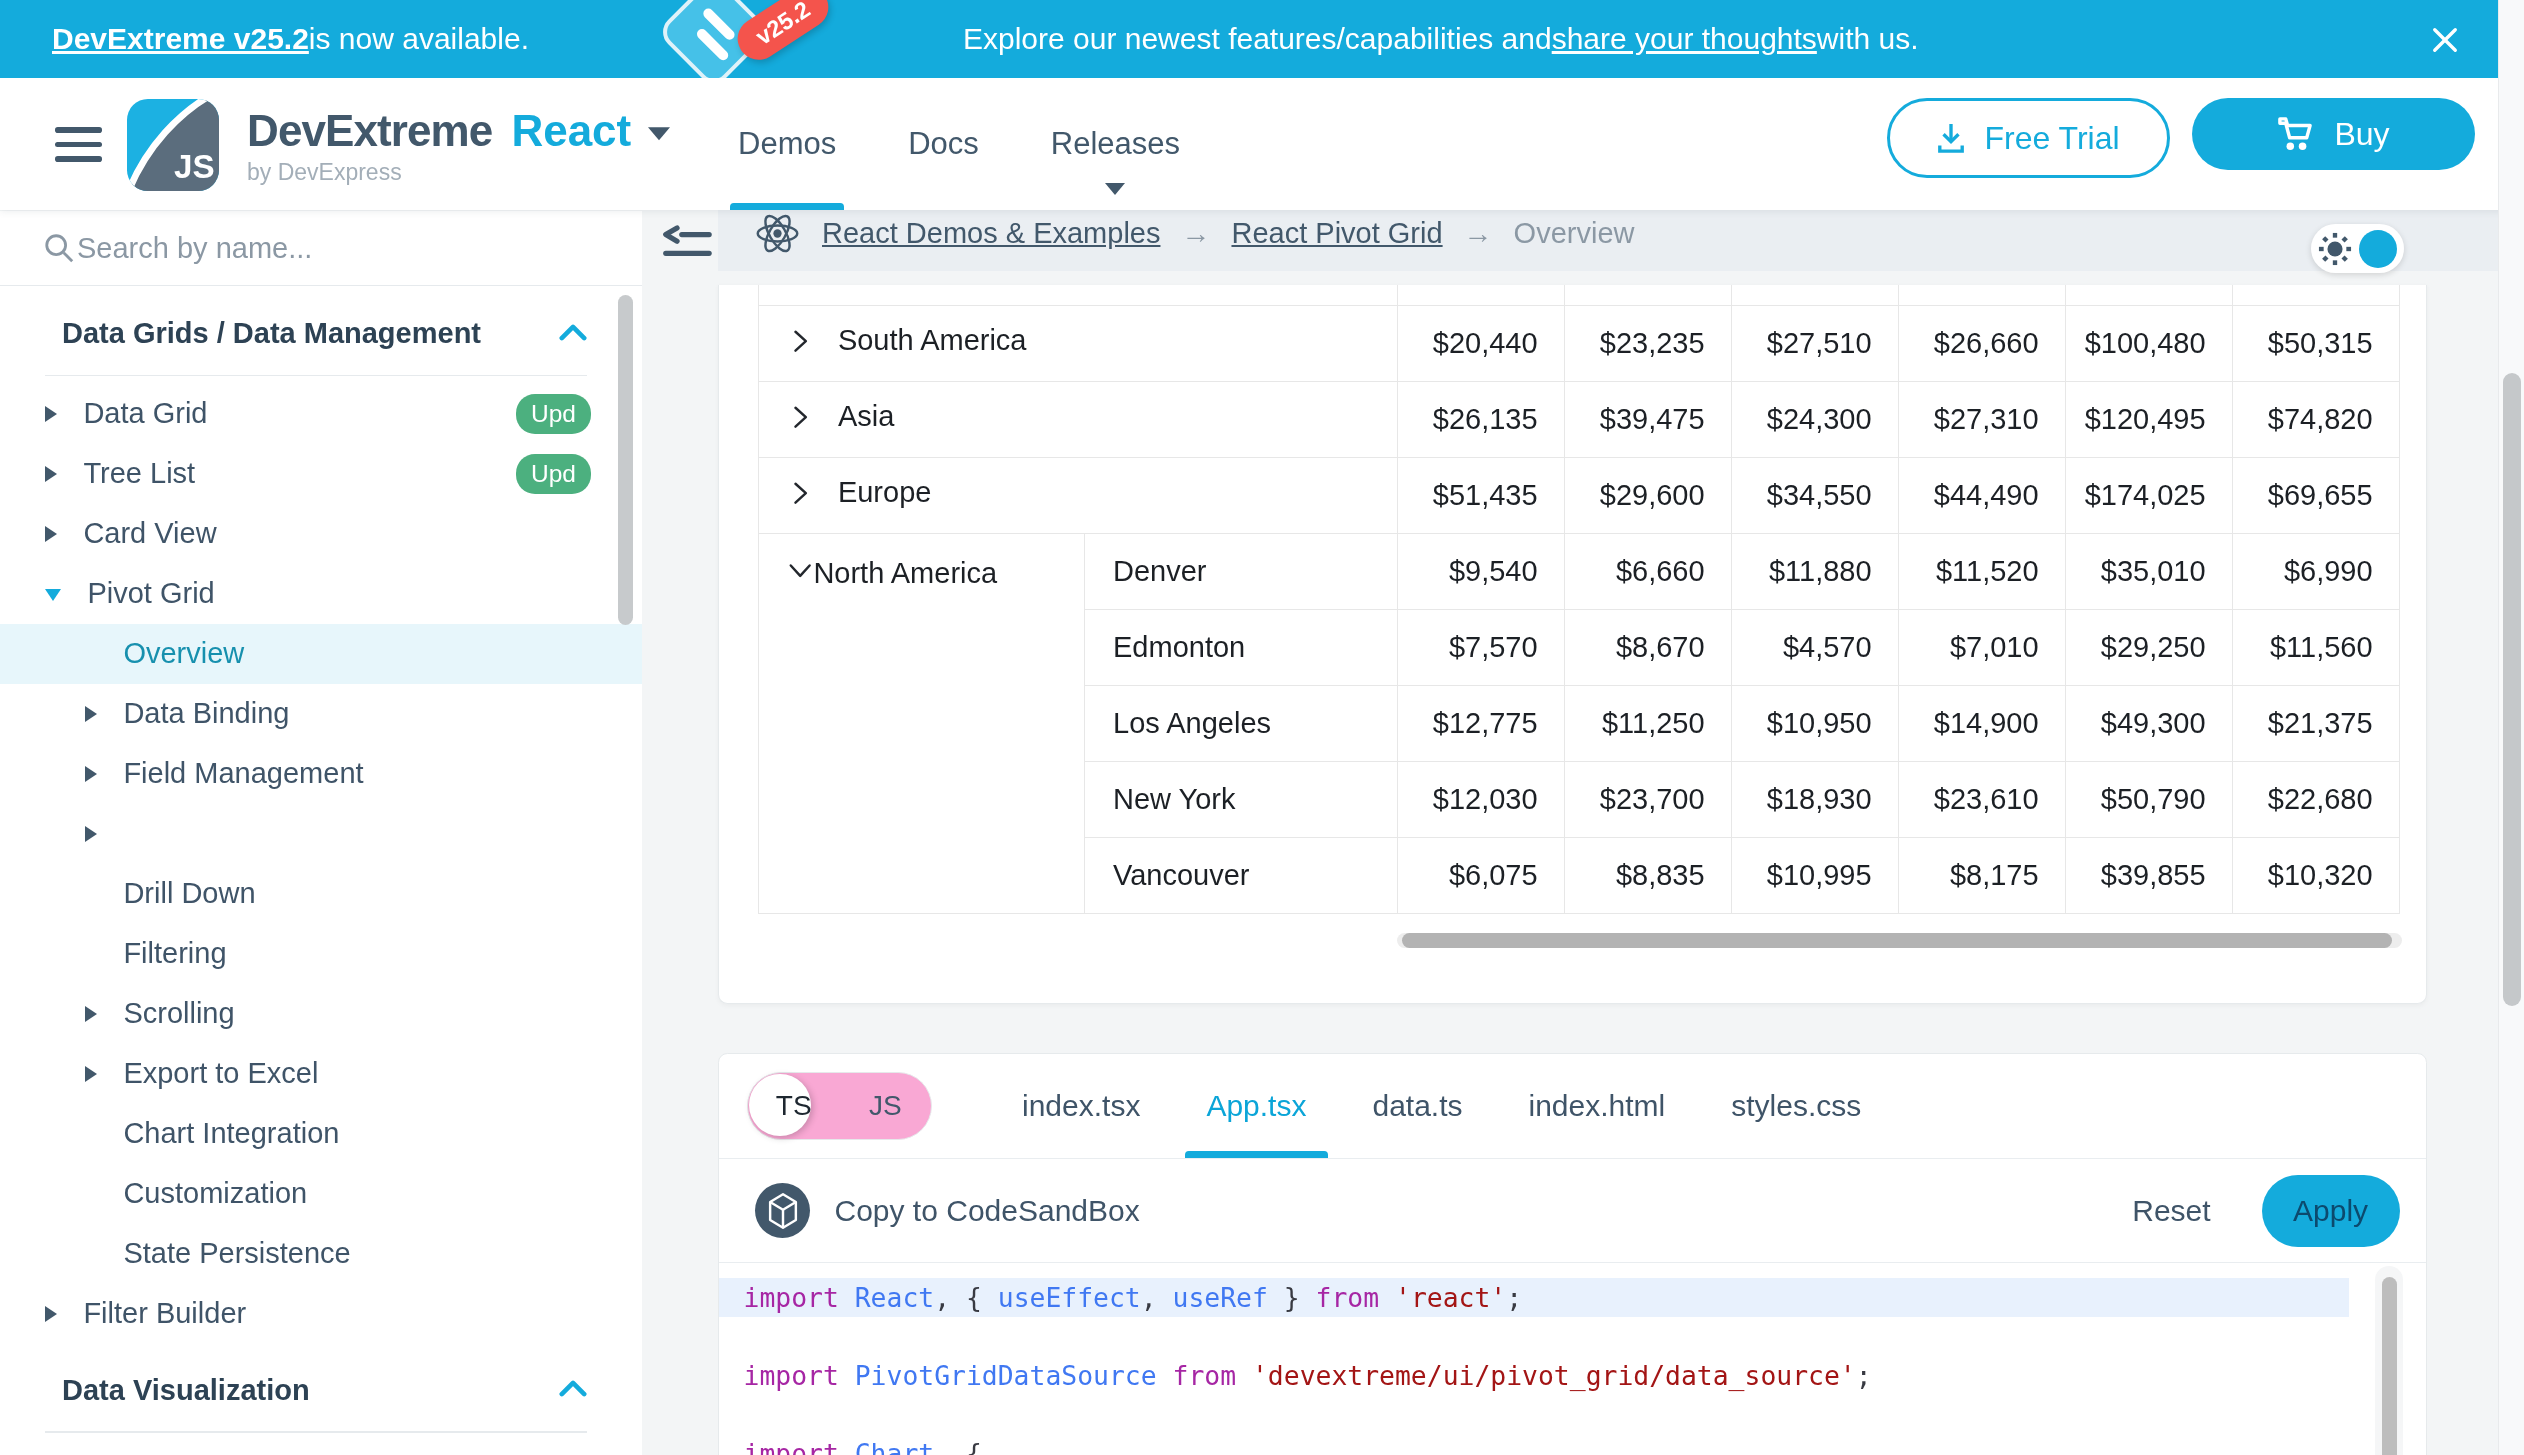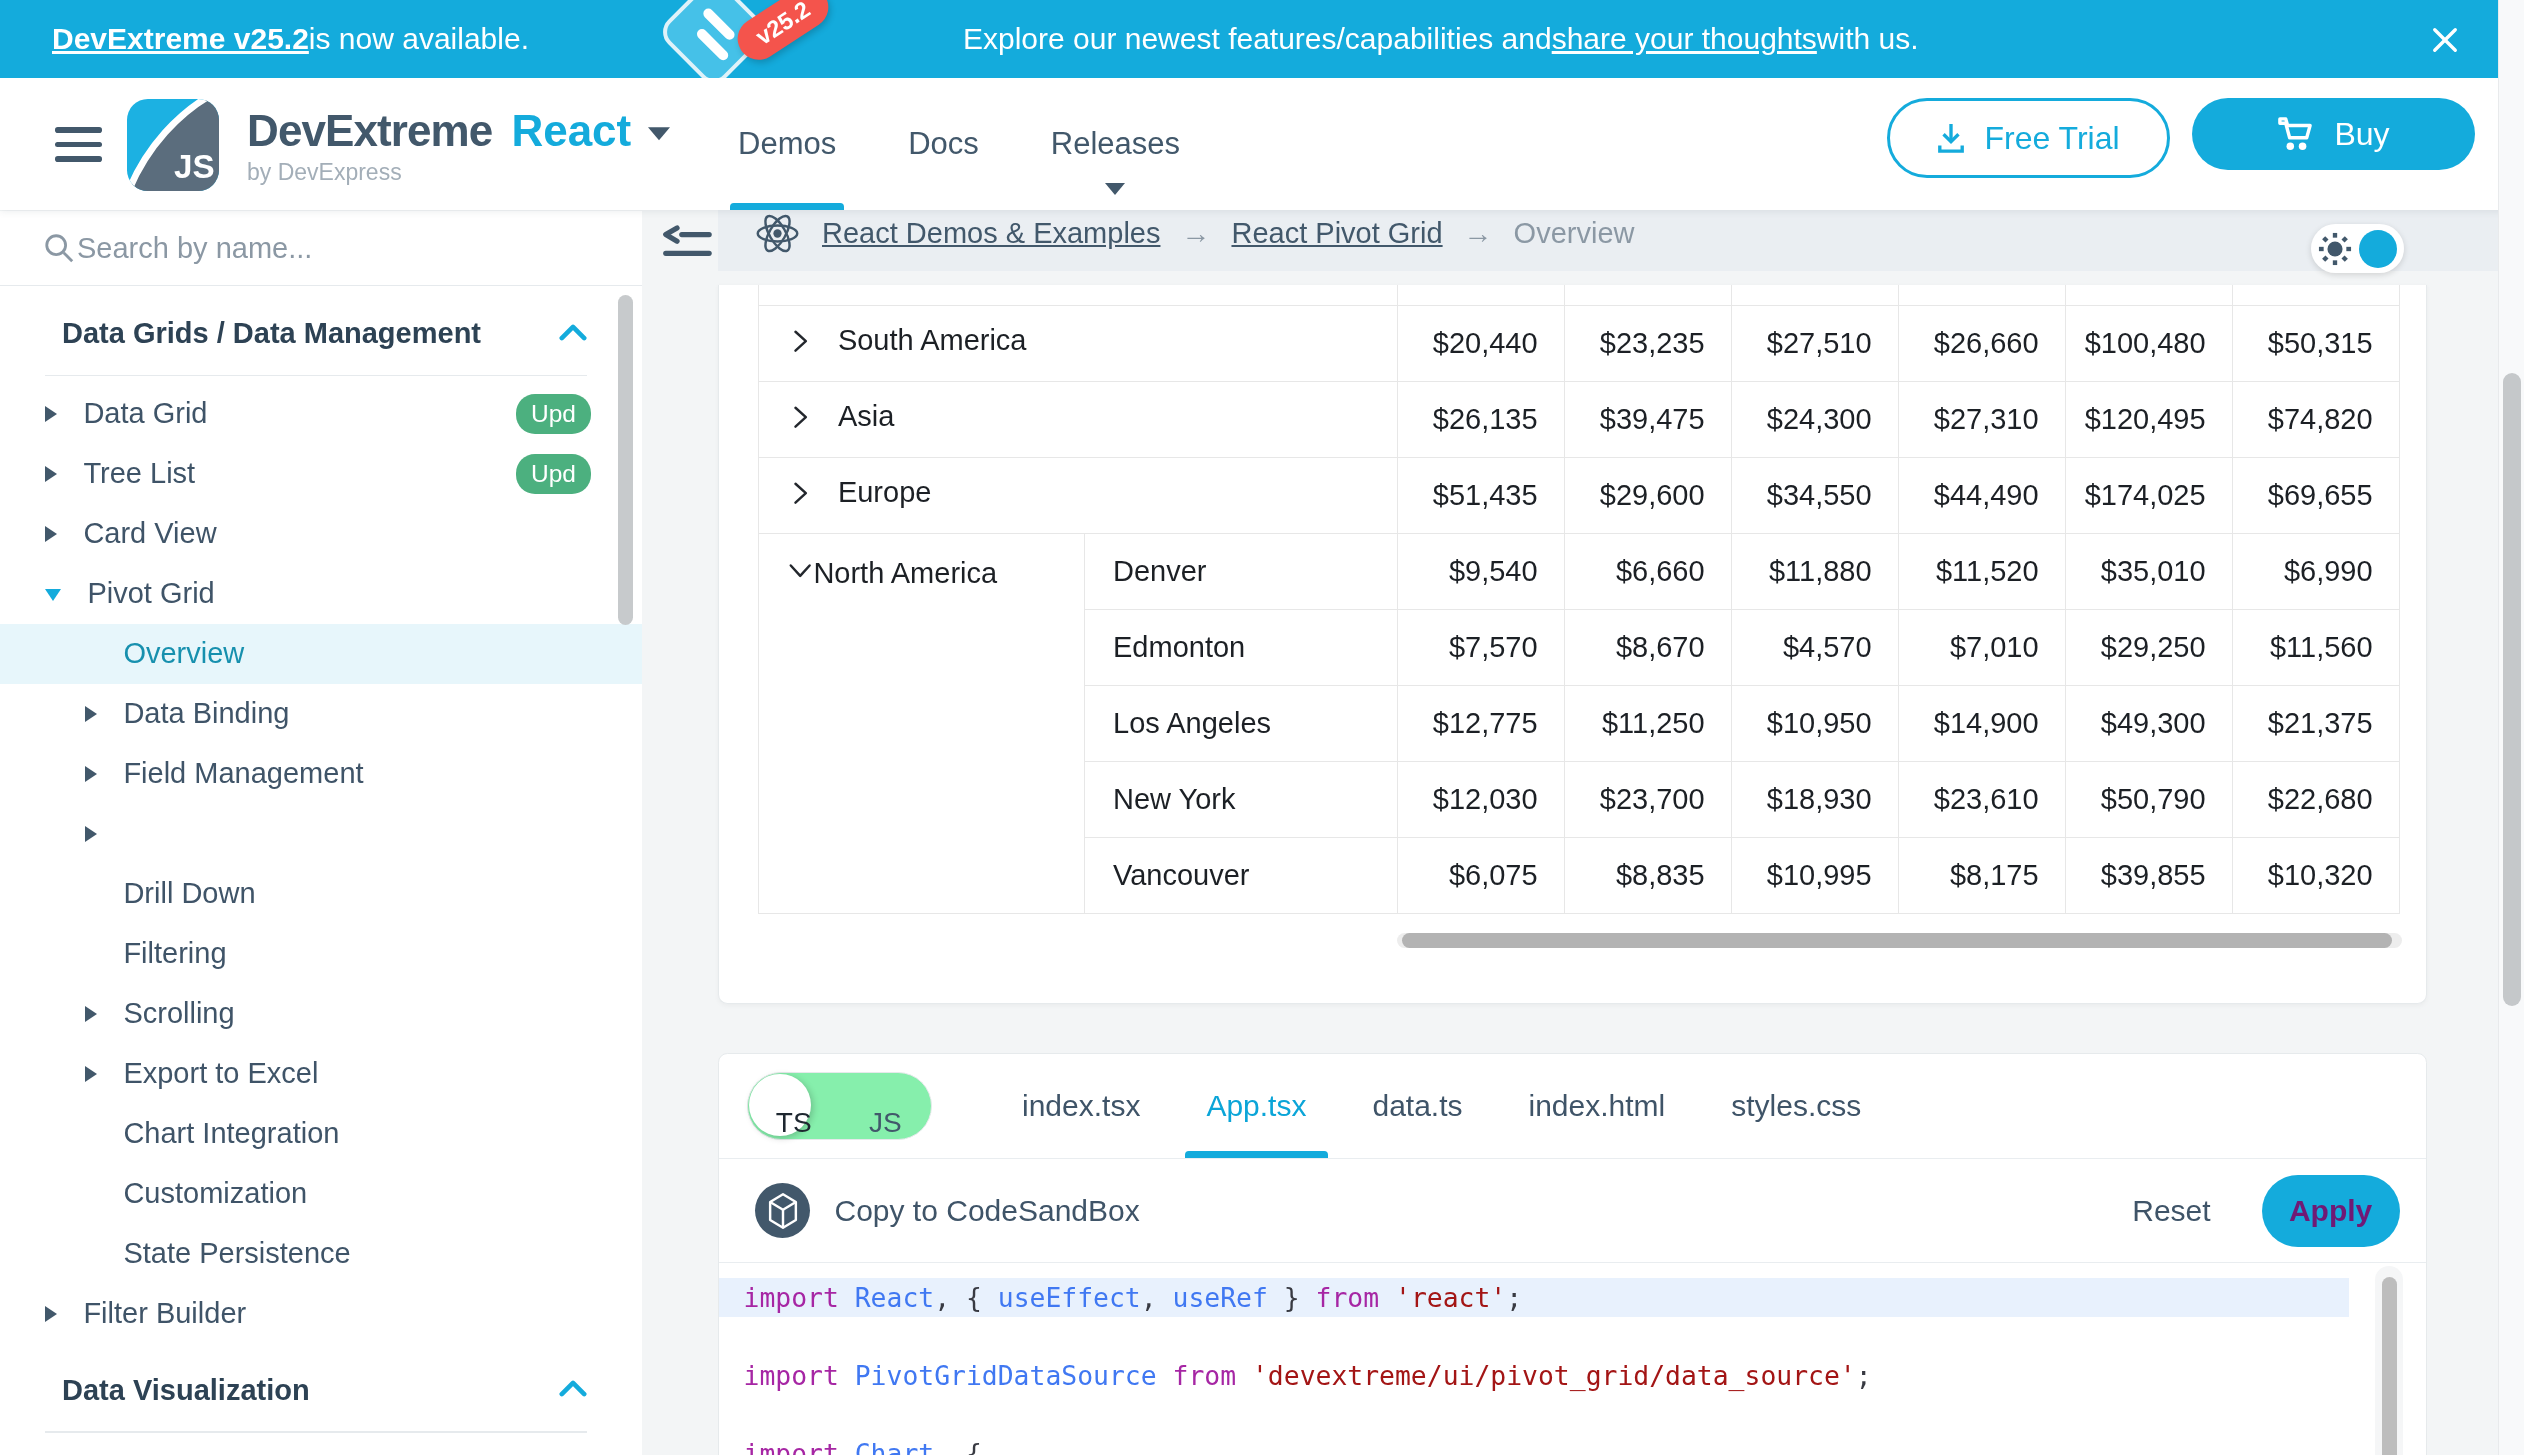--- a/index.html
+++ b/index.html
@@ -95,36 +95,36 @@
   td.groupcell{vertical-align:top;padding-top:23px;padding-left:28px;}
   td.citycell{padding-left:28px;}
   td.val{text-align:right;padding-right:26.4px;}
   .h-scroll-track{position:absolute;left:678px;top:648px;width:1005px;height:15px;background:#ededed;border-radius:7.6px;}
   .h-scroll-thumb{position:absolute;left:4.7px;top:0;width:990px;height:15px;background:#b3b3b3;border-radius:7.6px;cursor:pointer;}
 
   
   .code-card{position:absolute;left:718px;top:1053px;width:1709px;height:444px;background:#fff;
              border:1.9px solid #e6eaec;border-radius:9.4px 9.4px 0 0;box-sizing:border-box;overflow:hidden;}
   .tabs-row{position:absolute;left:0;top:0;width:100%;height:105px;border-bottom:1.9px solid #e9edf0;display:flex;align-items:center;box-sizing:border-box;}
-  .lang-toggle{margin-left:28px;width:185px;height:68px;background:#86efac;border:1.9px solid #e6e9eb;border-radius:36px;
-               position:relative;display:flex;align-items:flex-end;box-sizing:border-box;cursor:pointer;flex:none;}
+  .lang-toggle{margin-left:28px;width:185px;height:68px;background:#f9a8d4;border:1.9px solid #e6e9eb;border-radius:36px;
+               position:relative;display:flex;align-items:center;box-sizing:border-box;cursor:pointer;flex:none;}
   .lang-knob{position:absolute;left:0.9px;top:0.9px;width:62px;height:62px;background:#fff;border-radius:50%;box-shadow:1.9px 1.9px 7.6px rgba(0,0,0,.2);}
   .lang-opt{width:50%;text-align:center;font-size:28px;color:#42586b;z-index:1;}
   .lang-opt.on{color:#1e2730;}
   .file-tabs{display:flex;margin-left:57px;height:100%;align-items:stretch;}
   .file-tab{position:relative;display:flex;align-items:center;padding:0 33px;font-size:30px;color:#3f5468;cursor:pointer;}
   .file-tab.active{color:#0ba5d8;}
   .file-tab.active::after{content:"";position:absolute;left:11.3px;right:11.3px;bottom:0;height:6.6px;background:#14abdc;border-radius:3.8px 3.8px 0 0;}
   .tools-row{position:absolute;left:0;top:105px;width:100%;height:104px;border-bottom:1.9px solid #e9edf0;display:flex;align-items:center;box-sizing:border-box;}
   .csb{margin-left:36px;display:flex;align-items:center;gap:24.5px;cursor:pointer;}
   .csb-icon{width:55px;height:55px;border-radius:50%;background:#42586b;display:flex;align-items:center;justify-content:center;flex:none;}
   .csb-label{font-size:30px;color:#3f5468;}
   .reset{margin-left:auto;font-size:30px;color:#3f5468;cursor:pointer;}
-  .apply{margin:0 26.4px 0 51px;width:138px;height:72px;background:#14abdc;color:#701a75;border-radius:36px;
-         display:flex;align-items:center;justify-content:center;font-size:30px;cursor:pointer;flex:none;font-weight:bold;}
+  .apply{margin:0 26.4px 0 51px;width:138px;height:72px;background:#14abdc;color:#0c4a6e;border-radius:36px;
+         display:flex;align-items:center;justify-content:center;font-size:30px;cursor:pointer;flex:none;}
   .code-area{position:absolute;left:0;top:209px;width:1654px;height:235px;overflow:hidden;
              font-family:"DejaVu Sans Mono",monospace;font-size:26.4px;padding-top:15px;}
   .code-line{height:39px;display:flex;align-items:center;padding-left:24.5px;white-space:pre;}
   .code-line.hl{background:#e8f1fd;width:1605px;}
   .tk-kw{color:#a626a4;}
   .tk-id{color:#4078f2;}
   .tk-str{color:#a31515;}
   .tk-pl{color:#383a42;}
   .code-vtrack{position:absolute;left:1656px;top:212px;width:28px;height:231px;background:#f5f6f7;border-radius:14px;}
   .code-vthumb{position:absolute;left:6.6px;top:11.3px;width:15px;height:283px;background:#bdbdbd;border-radius:7.6px;cursor:pointer;}

